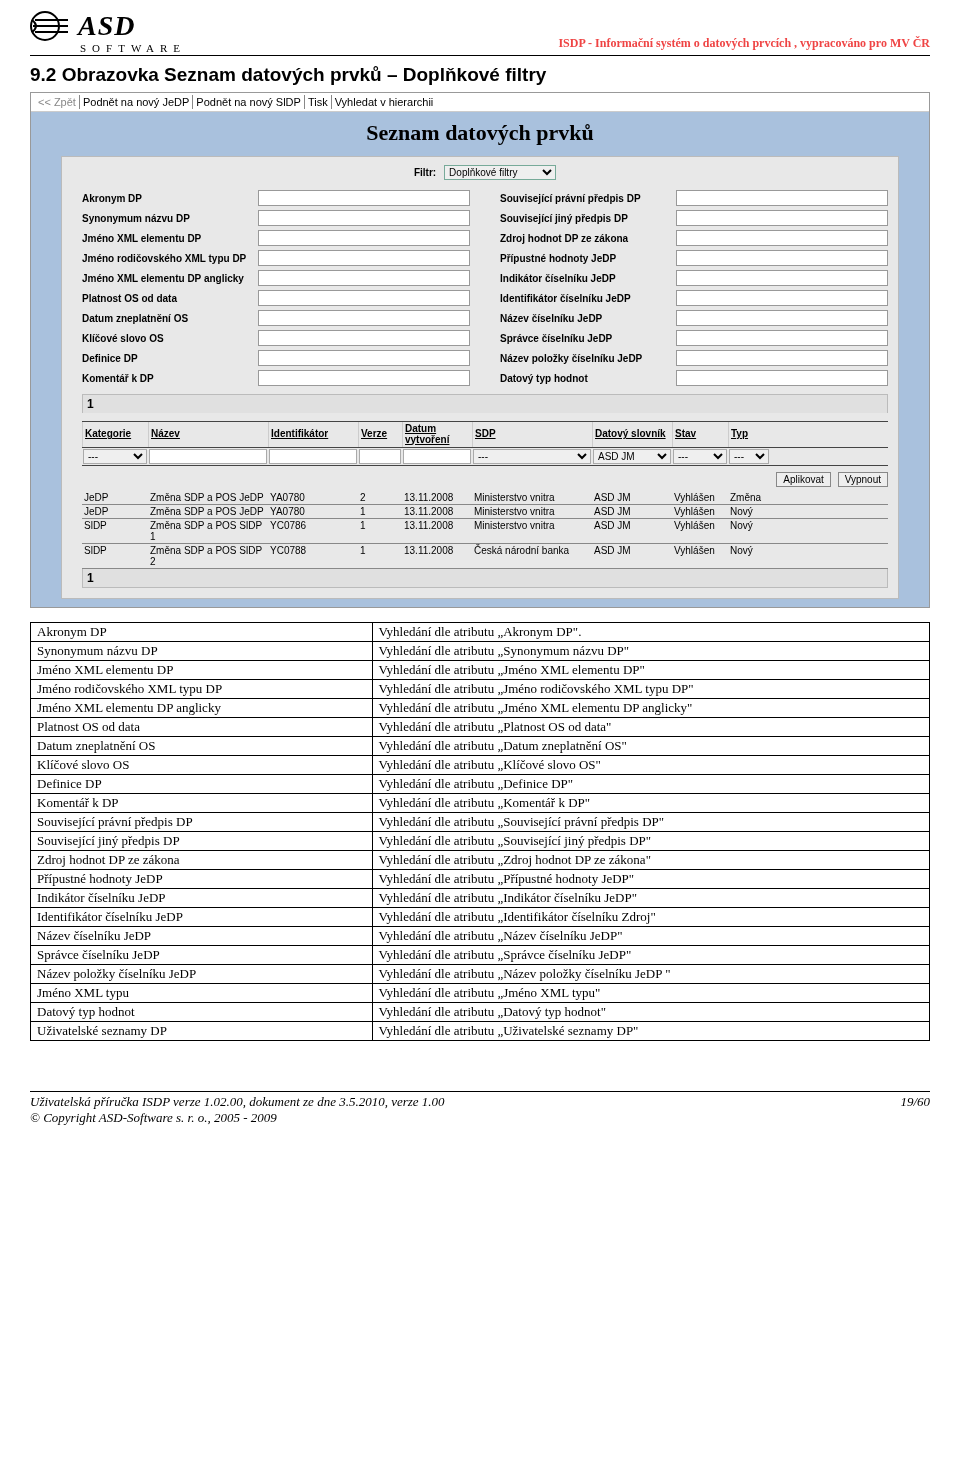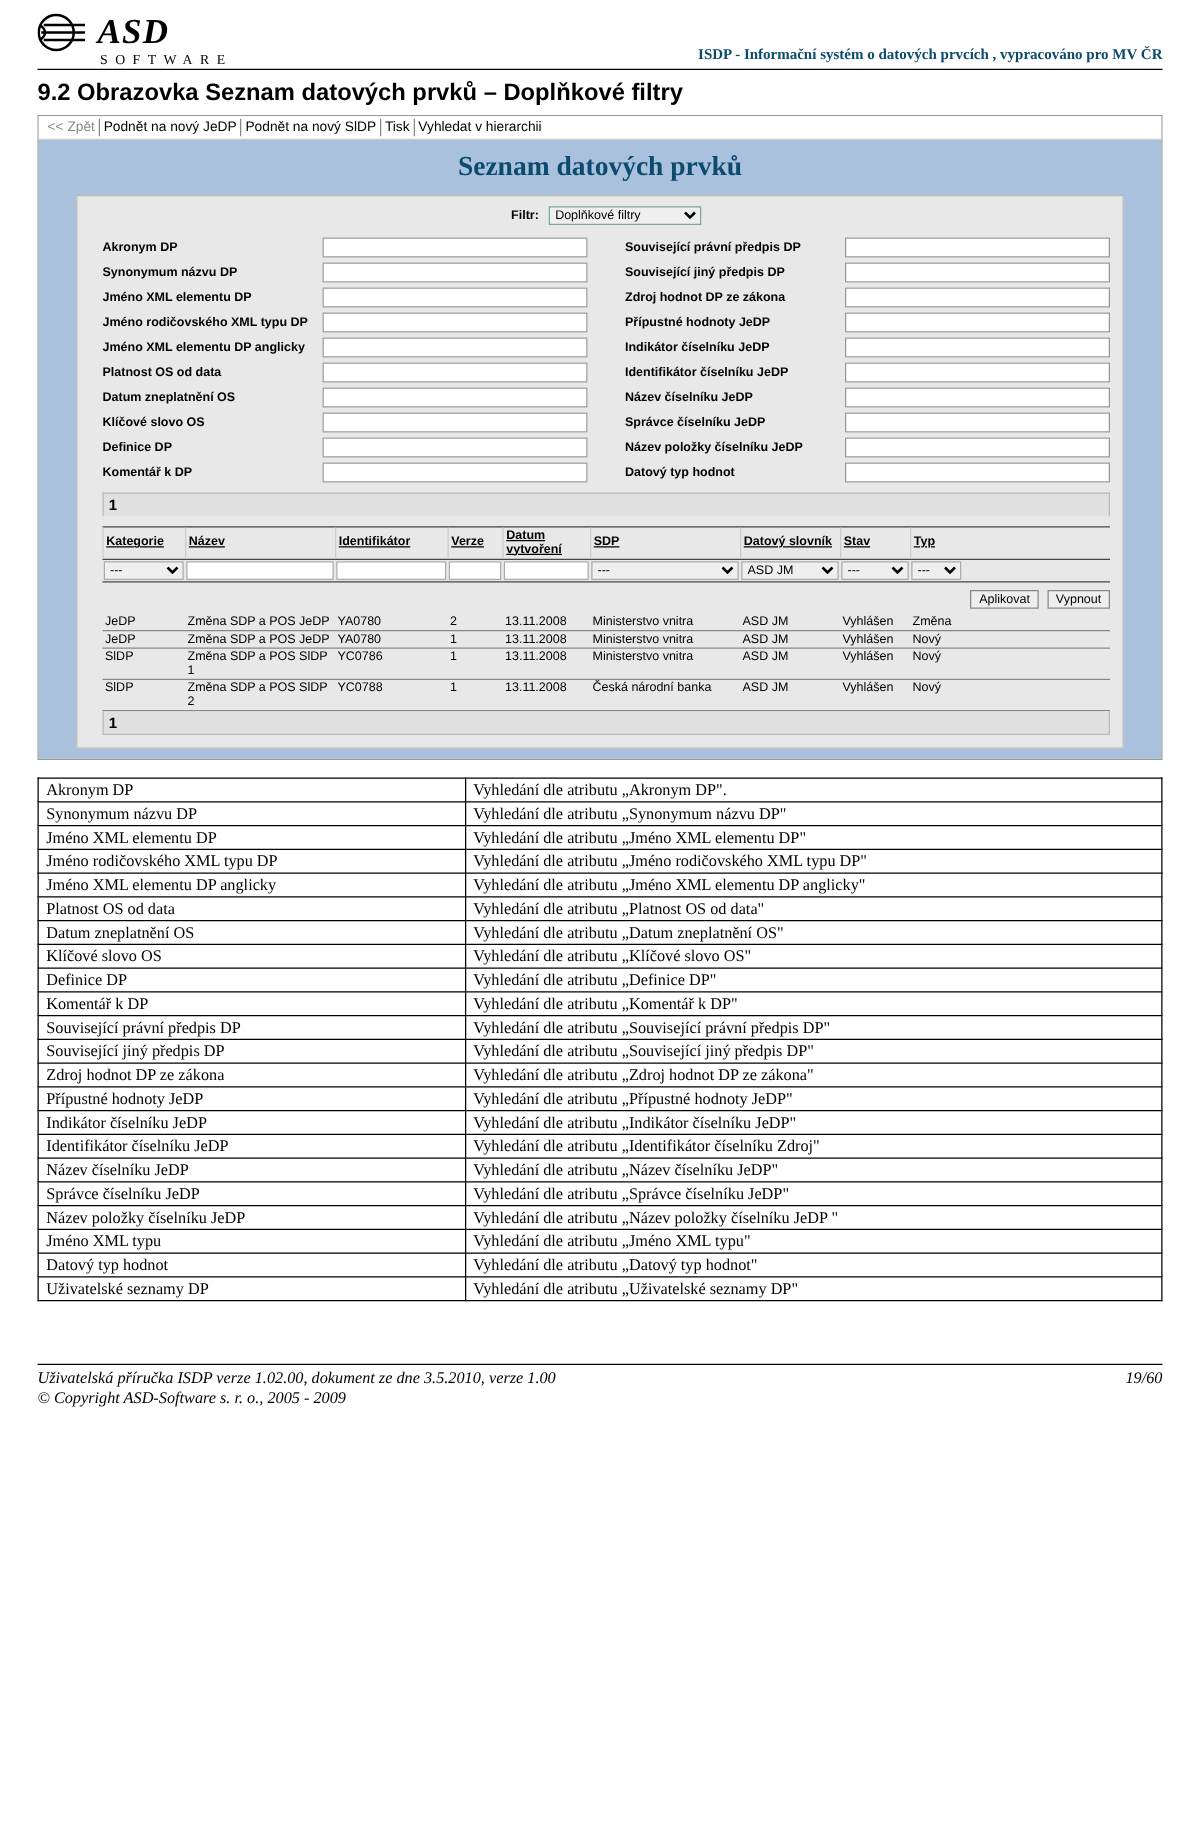--- a/index.html
+++ b/index.html
@@ -10,36 +10,36 @@
     font-size: 12px;
     background: #fff;
     width: 960px;
     color: #000;
   }
   .page { width: 960px; padding: 10px 30px 20px 30px; position: relative; }
   .logo-row { display: flex; gap: 8px; margin-bottom: 4px; }
   .logo-svg { width: 40px; height: 32px; }
   .logo-text { font-family: "Times New Roman", serif; font-weight: bold; font-size: 28px; font-style: italic; letter-spacing: 1px; }
   .logo-sub { font-family: "Times New Roman", serif; font-size: 11px; letter-spacing: 6px; margin-left: 50px; margin-top: -4px; color: #000; }
-  .header-right { text-align: right; font-family: "Times New Roman", serif; font-weight: bold; font-size: 12px; color: #0c4a6e; margin-top: -18px; margin-bottom: 2px; }
+  .header-right { text-align: right; font-family: "Times New Roman", serif; font-weight: bold; font-size: 12px; color: #ef4444; margin-top: -18px; margin-bottom: 2px; }
   hr.hdr { border: none; border-top: 1px solid #000; margin: 4px 0 8px 0; }
   .section-title { font-family: Arial, sans-serif; font-weight: bold; font-size: 19px; margin: 4px 0 6px 0; }
 
   .screenshot-box { border: 1px solid #999; width: 100%; }
   .ss-menu { display: flex; align-items: center; font-size: 11px; padding: 2px 4px; border-bottom: 1px solid #ccc; background: #fff; gap: 0; }
   .ss-menu span { padding: 0 3px; border-right: 1px solid #888; line-height: 14px;}
   .ss-menu span:first-child { color: #888; }
   .ss-menu span:last-child { border-right: none; }
   .ss-body { background: #a9c1dd; padding: 0 0 4px 0; }
-  .ss-title { text-align: center; font-family: "Times New Roman", serif; font-weight: bold; font-size: 22px; color: #0c4a6e; padding: 8px 0 10px 0; border-radius: 20px; }
+  .ss-title { text-align: center; font-family: "Times New Roman", serif; font-weight: bold; font-size: 22px; color: #000000; padding: 8px 0 10px 0; border-radius: 20px; }
   .ss-panel { background: #e8e8e8; margin: 0 30px 4px 30px; padding: 8px 10px 10px 20px; border: 1px solid #bbb; font-size: 10px; }
   .filtr-row { display:flex; align-items:center; justify-content:center; margin-bottom:10px; gap:8px; }
   .filtr-row label { font-weight: bold; }
   .filtr-row select, .grid-head select { font-size: 10px; border:1px solid #7a9; }
-  .filtr-row select { width: 122px; }
+  .filtr-row select { width: 112px; }
   .two-col { display: grid; grid-template-columns: 1fr 1fr; column-gap: 30px; row-gap: 4px; }
   .fld-row { display: flex; align-items: center; gap: 6px; }
   .fld-row label { font-weight: bold; width: 170px; line-height: 1.1; }
   .fld-row input[type=text] { flex: 1; border: 1px solid #999; height: 16px; font-size: 10px; }
   .grid-head { display: grid; grid-template-columns: 66px 120px 90px 44px 70px 120px 80px 56px 42px; border-top:1px solid #444; border-bottom:1px solid #444; margin-top:8px; }
   .grid-head > div { font-weight: bold; padding: 2px 2px; font-size:10px; line-height:1.05; border-left:1px solid #ccc; display:flex; align-items:center; }
   .grid-filter { display: grid; grid-template-columns: 66px 120px 90px 44px 70px 120px 80px 56px 42px; border-bottom:1px solid #444;}
   .grid-filter > div { padding: 1px; display:flex; align-items:center;}
   .grid-filter input, .grid-filter select { width: 100%; font-size:10px; border:1px solid #aaa; height:15px;}
   .btn-row { text-align: right; margin: 6px 0 4px 0; }

